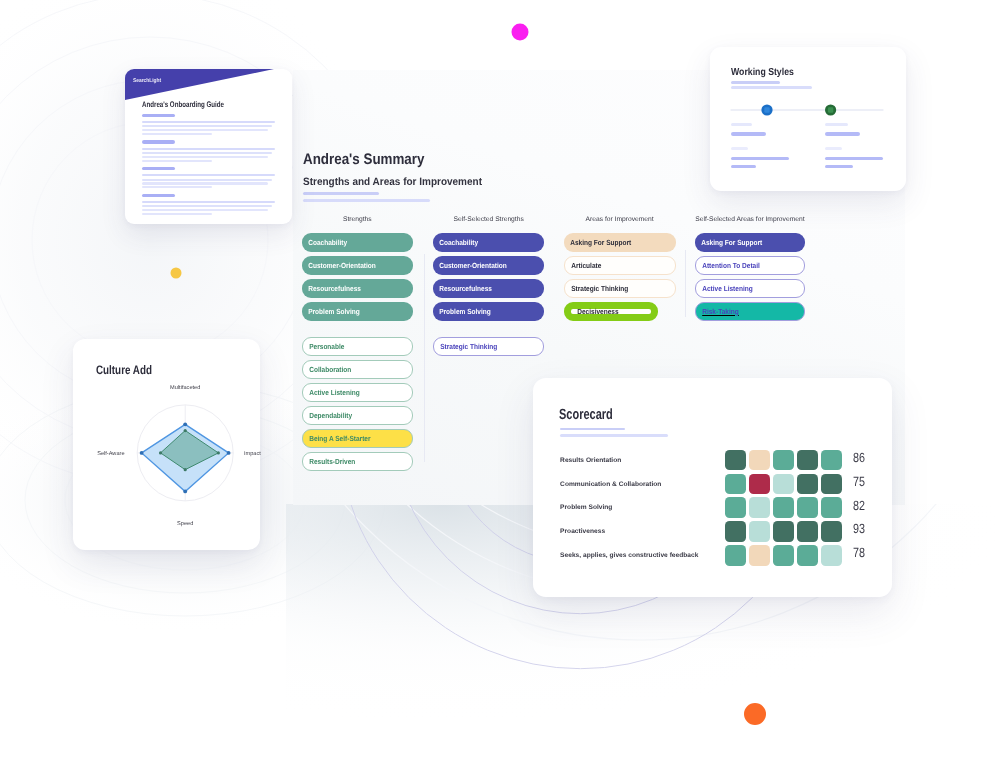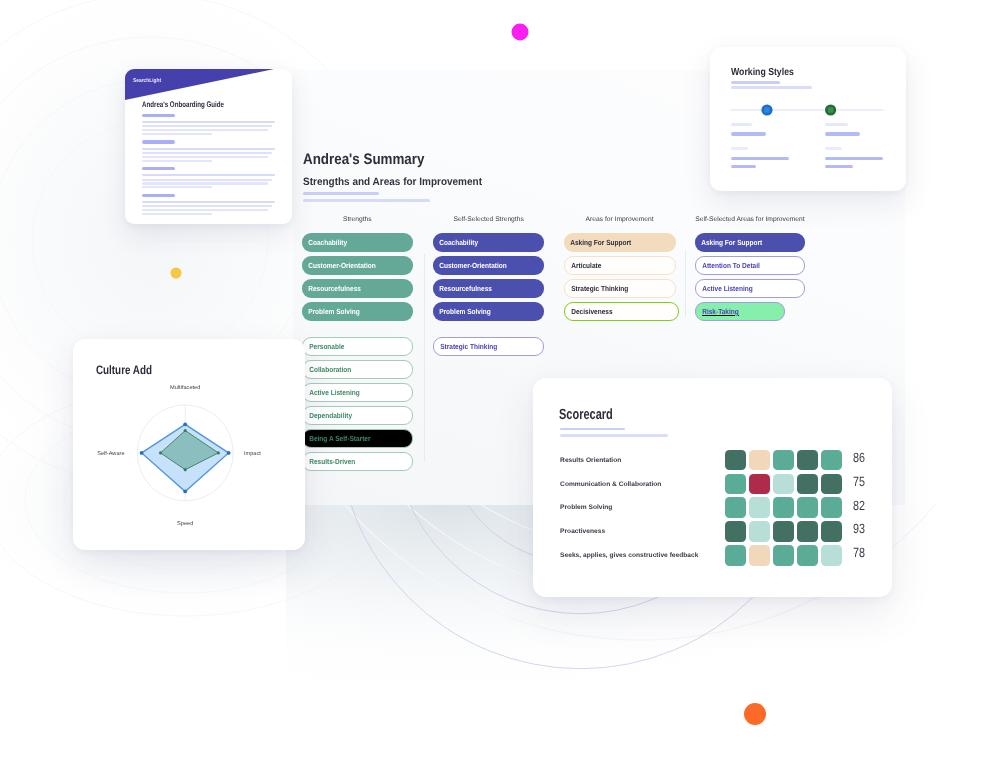--- a/index.html
+++ b/index.html
@@ -25,21 +25,21 @@
   .gl{position:absolute;border-radius:2px;}
 
   
   #ws-card{left:710px;top:47px;width:196px;height:144px;border-radius:11px;
     box-shadow:0 12px 30px rgba(60,60,110,.10), 0 2px 6px rgba(60,60,110,.05);}
   #ws-title{position:absolute;left:20.9px;top:19.6px;font-size:10.1px;font-weight:700;color:#2c2c3a;transform-origin:0 50%;transform:scaleX(0.864);white-space:nowrap;}
   .wl{position:absolute;height:3.4px;border-radius:2px;background:#c7cdf7;}
   #ws-track{position:absolute;left:20.3px;top:55.1px;}
 
   
-  #culture-card{left:73px;top:339px;width:232px;height:211px;border-radius:12px;
+  #culture-card{left:73px;top:339px;width:187px;height:211px;border-radius:12px;
     box-shadow:0 14px 34px rgba(60,60,110,.10), 0 2px 6px rgba(60,60,110,.05);}
   #culture-title{position:absolute;left:23.1px;top:24px;font-size:12.3px;font-weight:700;color:#2c2c3a;transform-origin:0 50%;transform:scaleX(0.80);white-space:nowrap;}
 
   
   #summary-card{left:292.6px;top:69.5px;width:612px;height:435px;border-radius:0px;
     background:linear-gradient(200deg,#fdfdfe 0%,#fbfcfd 35%,#f7f9fa 62%,#f4f6f8 100%);}
   #summary-title{position:absolute;left:303.4px;top:151px;font-size:15.3px;font-weight:700;
     color:#2e2e3c;transform-origin:0 50%;transform:scaleX(0.875);white-space:nowrap;}
   #summary-sub{position:absolute;left:303.2px;top:175.5px;font-size:10.7px;font-weight:700;
     color:#33333f;transform-origin:0 50%;transform:scaleX(0.935);white-space:nowrap;}
@@ -165,21 +165,21 @@
       </div>
       <div class="pill" style="left:302px;top:360px;width:110.5px;background:#ffffff;border:1px solid #a3cbba;">
         <span style="color: rgb(61, 138, 102);">Collaboration</span>
       </div>
       <div class="pill" style="left:302px;top:383px;width:110.5px;background:#ffffff;border:1px solid #a3cbba;">
         <span style="color: rgb(61, 138, 102);">Active Listening</span>
       </div>
       <div class="pill" style="left:302px;top:406px;width:110.5px;background:#ffffff;border:1px solid #a3cbba;">
         <span style="color: rgb(61, 138, 102);">Dependability</span>
       </div>
-      <div class="pill" style="left:302px;top:429px;width:110.5px;background:#000000;border:1px solid #a3cbba;text-align:right;">
+      <div class="pill" style="left:302px;top:429px;width:110.5px;background:#fde047;border:1px solid #a3cbba;text-align:right;">
         <span style="color: rgb(61, 138, 102);">Being A Self-Starter</span>
       </div>
       <div class="pill" style="left:302px;top:452px;width:110.5px;background:#ffffff;border:1px solid #a3cbba;">
         <span style="color: rgb(61, 138, 102);">Results-Driven</span>
       </div>
       <div class="col-head" style="left:393.3px;top:215.5px;width:190.7px;">Self-Selected Strengths</div>
       <div class="pill" style="left:433.3px;top:233px;width:110.7px;background:#4b4fae;">
         <span style="color: rgb(255, 255, 255);">Coachability</span>
       </div>
       <div class="pill" style="left:433.3px;top:256px;width:110.7px;background:#4b4fae;">
@@ -197,34 +197,34 @@
       <div class="col-head" style="left:523.5px;top:215.5px;width:192.2px;">Areas for Improvement</div>
       <div class="pill" style="left:563.5px;top:233px;width:112.2px;background:#f3dbbe;">
         <span style="color: rgb(46, 46, 58);">Asking For Support</span>
       </div>
       <div class="pill" style="left:563.5px;top:256px;width:112.2px;background:#fffefc;border:1px solid #f6e2cc;">
         <span style="color: rgb(43, 43, 55);">Articulate</span>
       </div>
       <div class="pill" style="left:563.5px;top:279px;width:112.2px;background:#fffefc;border:1px solid #f6e2cc;">
         <span style="color: rgb(43, 43, 55);">Strategic Thinking</span>
       </div>
-      <div class="pill" style="left:563.5px;top:302px;width:115px;background:#fffefc;border:1px solid #84cc16;">
+      <div class="pill" style="left:563.5px;top:302px;width:94px;background:#fffefc;border:7px solid #84cc16;">
         <span style="color: rgb(43, 43, 55);">Decisiveness</span>
       </div>
       <div class="col-head" style="left:654.7px;top:215.5px;width:190.4px;">Self-Selected Areas for Improvement</div>
       <div class="pill" style="left:694.7px;top:233px;width:110.4px;background:#4b4fae;">
         <span style="color: rgb(255, 255, 255);">Asking For Support</span>
       </div>
       <div class="pill" style="left:694.7px;top:256px;width:110.4px;background:#ffffff;border:1px solid #a29ede;">
         <span style="color: rgb(73, 66, 187);">Attention To Detail</span>
       </div>
       <div class="pill" style="left:694.7px;top:279px;width:110.4px;background:#ffffff;border:1px solid #a29ede;">
         <span style="color: rgb(73, 66, 187);">Active Listening</span>
       </div>
-      <div class="pill" style="left:694.7px;top:302px;width:90px;background:#86efac;border:1px solid #a29ede;text-decoration:underline;">
+      <div class="pill" style="left:694.7px;top:302px;width:110px;background:#14b8a6;border:1px solid #a29ede;text-decoration:underline;">
         <span style="color: rgb(73, 66, 187);">Risk-Taking</span>
       </div>
       <div class="vdiv" style="left:423.5px;top:254px;height:208px;"></div>
       <div class="vdiv" style="left:684.7px;top:249.5px;height:67.5px;"></div>
     </div>
 
   <div id="ws-card" class="card">
     <div id="ws-title">Working Styles</div>
     <div class="wl" style="left:21.4px;top:34.3px;width:48.5px;height:2.7px;background:#c9cef7;"></div>
     <div class="wl" style="left:21.4px;top:39.1px;width:81px;height:2.7px;background:#d9ddfb;"></div>

